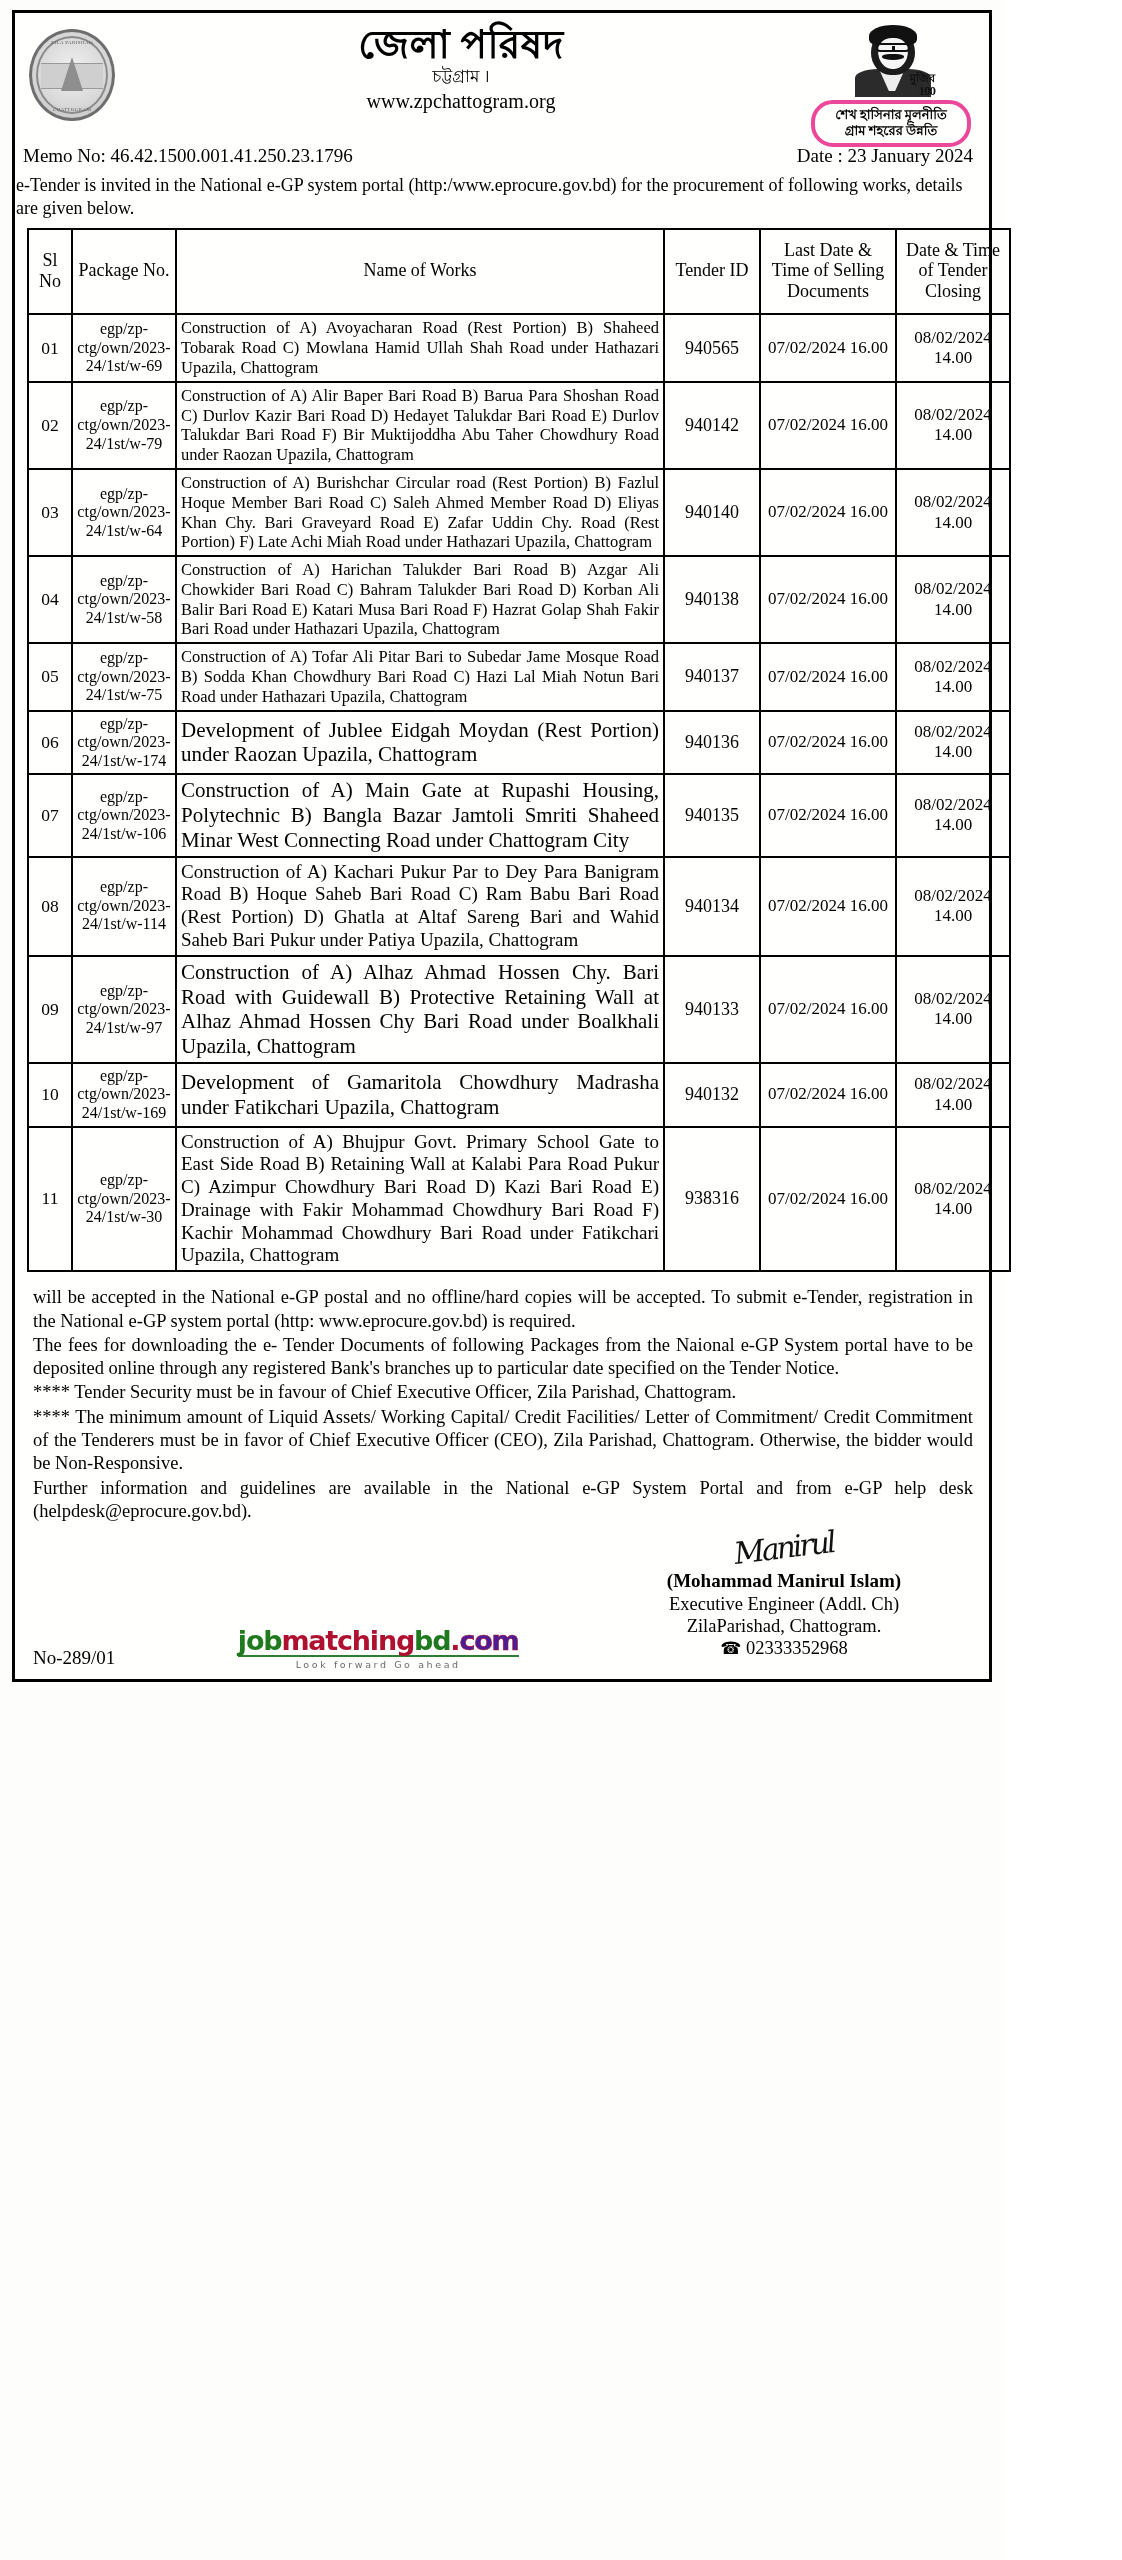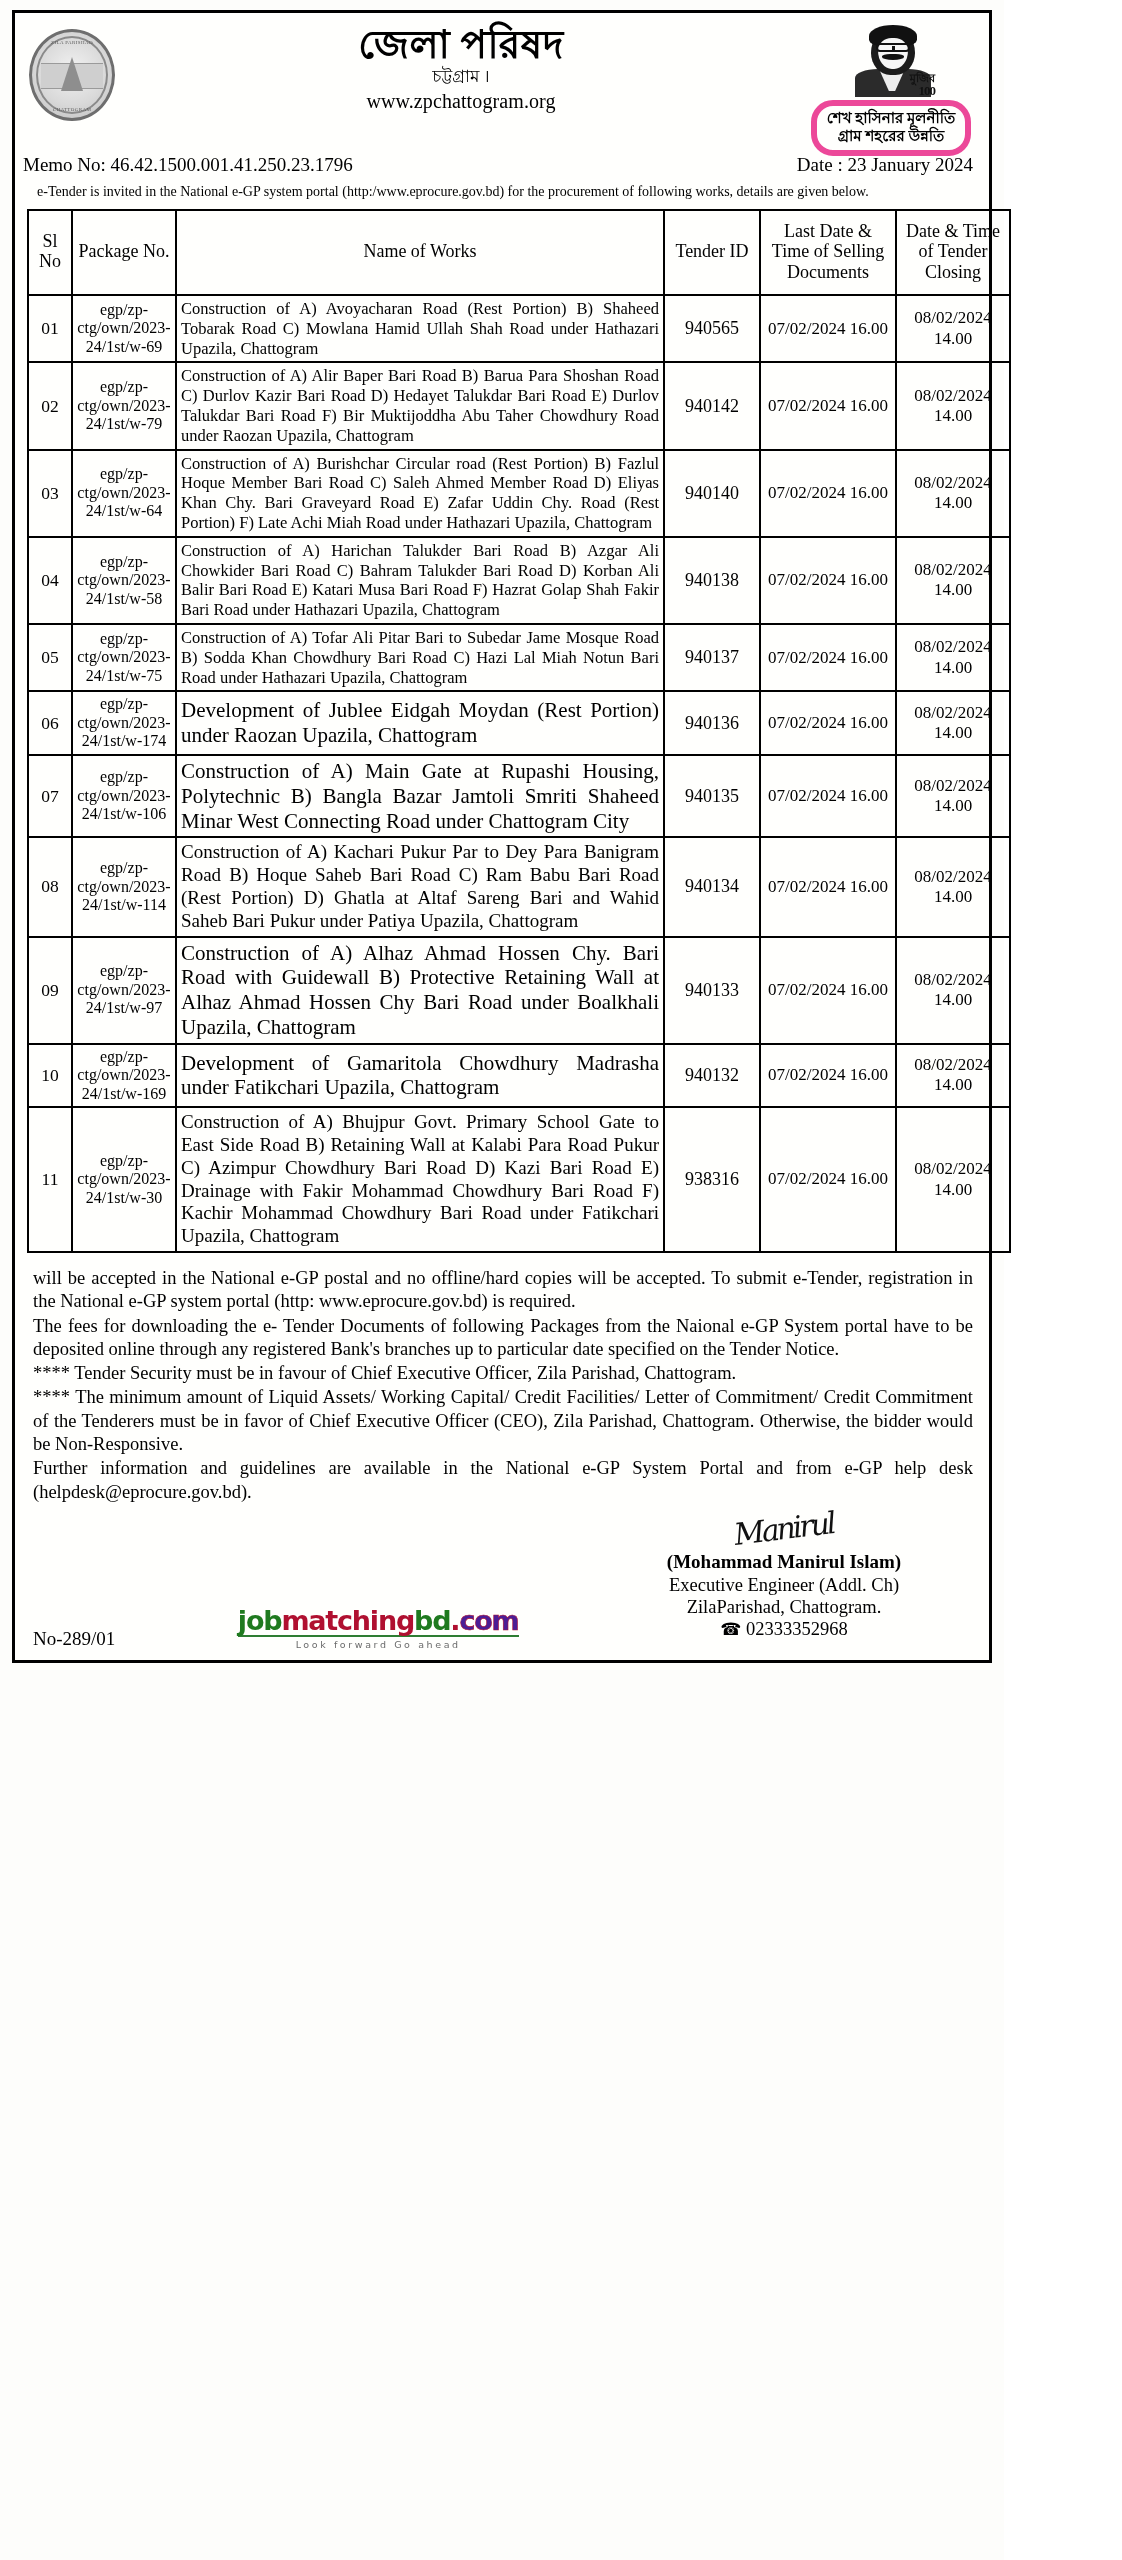--- a/index.html
+++ b/index.html
@@ -159,24 +159,24 @@
     font-size: 9px; font-weight: 700;
     color: #111;
     line-height: 1;
     text-align: right;
   }
   .mujib-badge .b1 { font-size: 11px; }
   .mujib-badge .b2 { font-size: 13px; letter-spacing: -1px;}
   .mujib-slogan {
     margin: 3px auto 0 auto;
     width: 160px;
-    border: 6px solid #ec4899;
+    border: 4px solid #ec4899;
     border-radius: 22px;
     padding: 3px 4px 4px 4px;
-    font-size: 15px;
+    font-size: 13px;
     line-height: 1.22;
     font-weight: 600;
   }
 
   .memo-row {
     display: flex;
     justify-content: space-between;
     align-items: flex-end;
     padding: 2px 16px 0 8px;
     font-size: 19px;
@@ -192,22 +192,22 @@
     color: #fff;
     border-radius: 38px;
     text-align: center;
     font-size: 29px;
     font-weight: 700;
     padding: 9px 10px 11px 10px;
     letter-spacing: .2px;
   }
 
   .intro {
-    padding: 7px 14px 8px 22px;
-    font-size: 14px;
+    padding: 7px 14px 8px 1px;
+    font-size: 18px;
     line-height: 1.28;
   }
 
   
   table.tender {
     border-collapse: collapse;
     width: calc(100% - 24px);
     margin: 0 12px 4px 12px;
     table-layout: fixed;
   }

